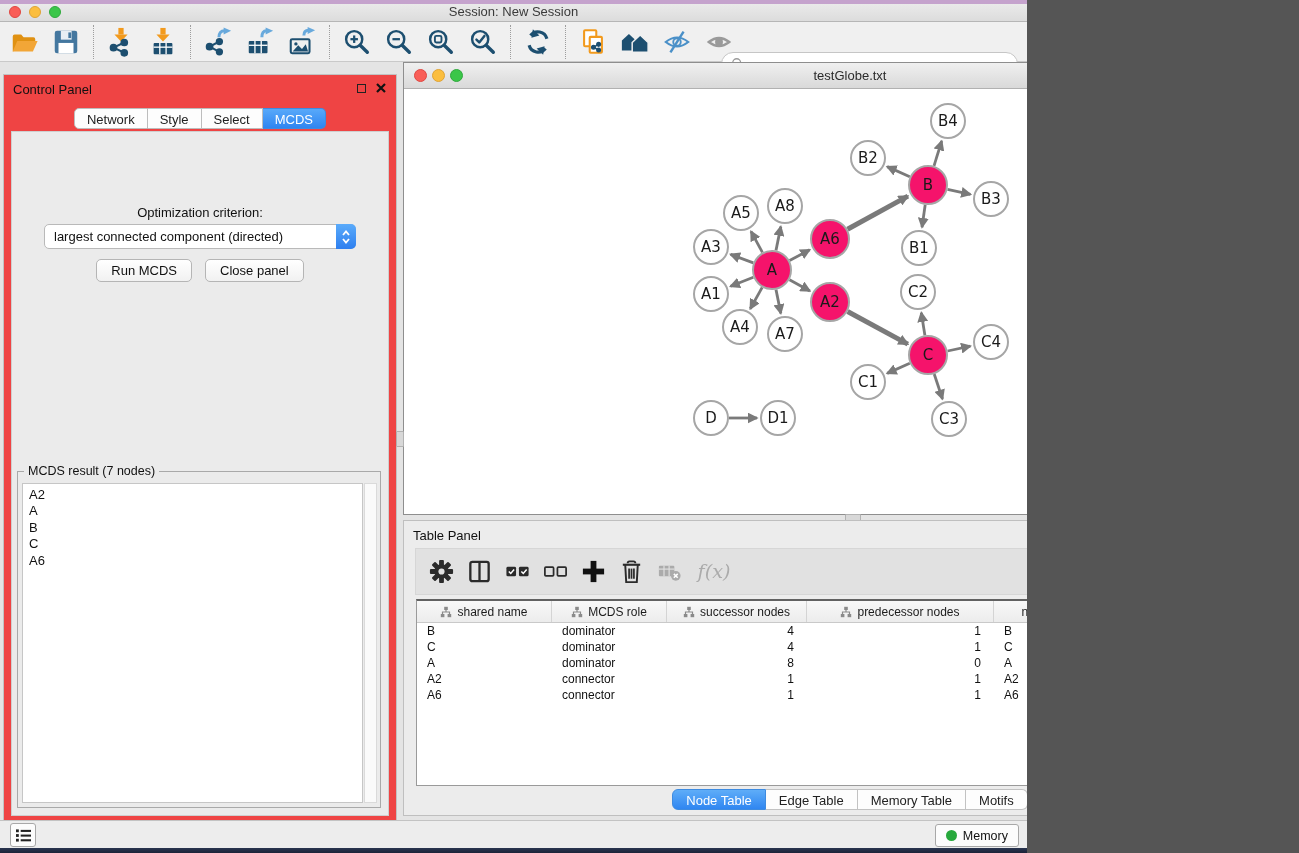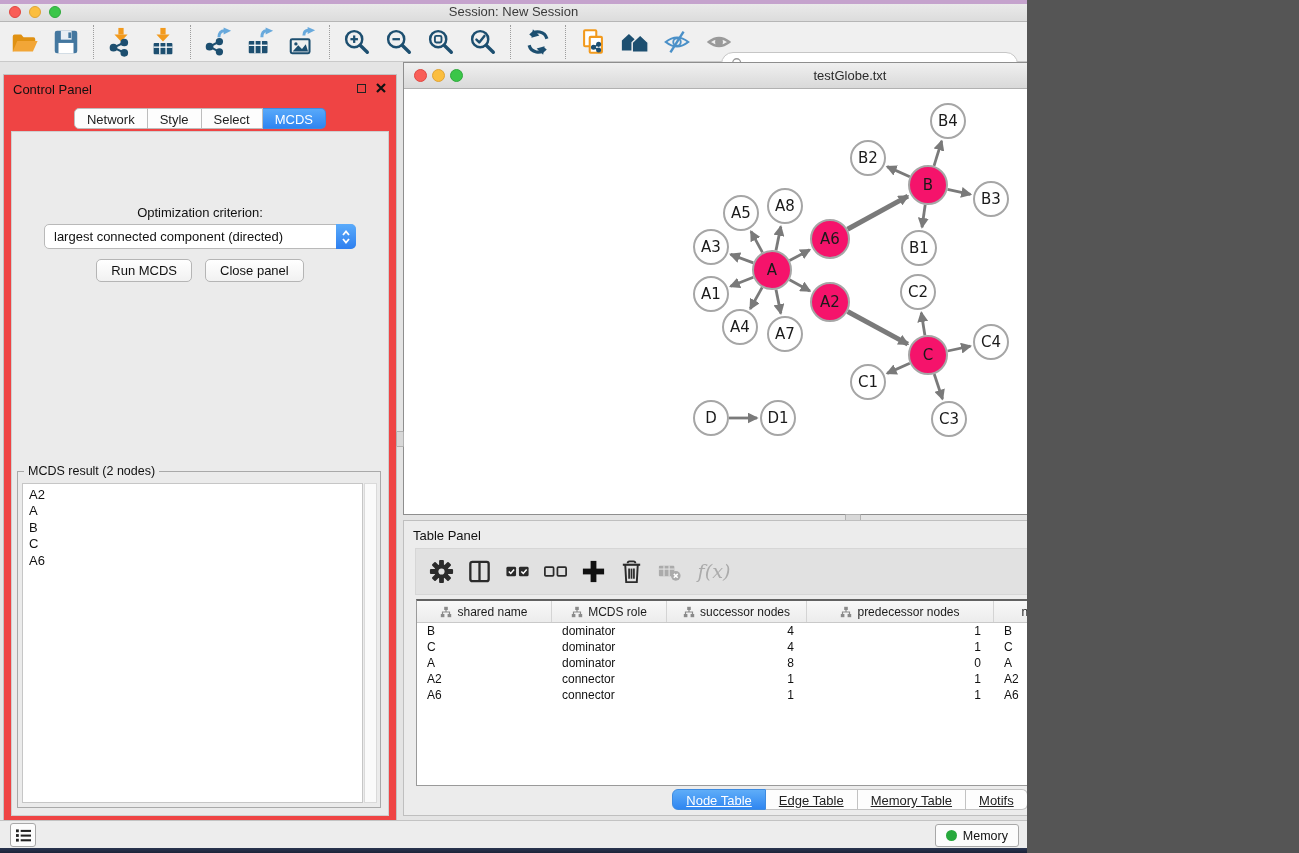--- a/index.html
+++ b/index.html
@@ -77,21 +77,21 @@
   .th{display:flex;align-items:center;justify-content:center;gap:5px;border-right:1px solid #D4D4D4;font-size:12px;color:#1c1c1c;overflow:hidden;}
   .th-fill{flex:1;border-right:none;}
   .th svg{width:12px;height:12px;display:block;}
   .tbody{position:absolute;left:0;right:13px;top:22px;bottom:0;overflow:hidden;}
   .tr{display:flex;height:16px;align-items:center;font-size:12px;color:#111;}
   .td{white-space:nowrap;overflow:hidden;}
   .td-left{text-align:left;padding-left:10px;}
   .td-right{text-align:right;padding-right:13px;}
   .tscroll{position:absolute;right:0;top:22px;bottom:0;width:13px;background:#F3F3F3;border-left:1px solid #D5D5D5;}
   .table-tabs{position:absolute;left:0;right:0;bottom:5px;display:flex;justify-content:center;}
-  .bt-tab{height:21px;line-height:21px;padding:0 13px;font-size:13px;color:#222;background:#FDFDFD;border:1px solid #C2C2C2;border-left:none;text-decoration:underline;}
+  .bt-tab{height:21px;line-height:21px;padding:0 13px;font-size:13px;color:#222;background:#FDFDFD;border:1px solid #C2C2C2;border-left:none;}
   .bt-tab:first-child{border-left:1px solid #C2C2C2;border-radius:6px 0 0 6px;}
   .bt-tab:last-child{border-radius:0 6px 6px 0;}
   .bt-tab.active{background:linear-gradient(#5FADF8,#2F86F1);color:#fff;border-color:#3E8BE0;}
 
   
   .statusbar{position:absolute;left:0;top:820px;width:100%;height:28px;background:#EDEDED;border-top:1px solid #C3C3C3;}
   .list-btn{position:absolute;left:10px;top:2px;width:26px;height:24px;background:#FCFCFC;border:1px solid #A8A8A8;border-radius:3px;display:flex;align-items:center;justify-content:center;}
   .list-btn svg{width:17px;height:15px;}
   .memory-btn{position:absolute;right:8px;top:3px;height:23px;background:#FCFCFC;border:1px solid #A8A8A8;border-radius:3px;display:flex;align-items:center;gap:6px;padding:4px 10px;font-size:12.5px;color:#111;}
   .mem-dot{width:11px;height:11px;border-radius:50%;}
@@ -340,21 +340,21 @@
               <path d="M2 6 L5 2.5 L8 6" stroke="#fff" stroke-width="1.8" fill="none"></path>
               <path d="M2 10 L5 13.5 L8 10" stroke="#fff" stroke-width="1.8" fill="none"></path>
             </svg>
         </div>
       </div>
       <div class="btn-row">
         <div class="mac-btn">Run MCDS</div>
         <div class="mac-btn">Close panel</div>
       </div>
       <div class="group-box">
-        <div class="group-legend">MCDS result (2 nodes)</div>
+        <div class="group-legend">MCDS result (7 nodes)</div>
         <div class="result-list">
             <div class="result-item">A2</div>
             <div class="result-item">A</div>
             <div class="result-item">B</div>
             <div class="result-item">C</div>
             <div class="result-item">A6</div>
           </div>
         <div class="result-scroll"></div>
       </div>
     </div>

